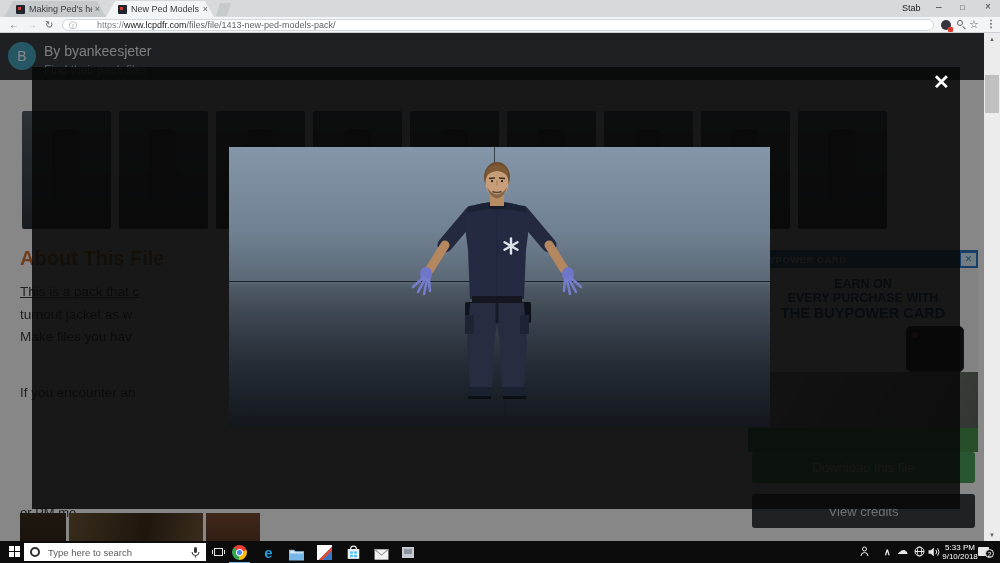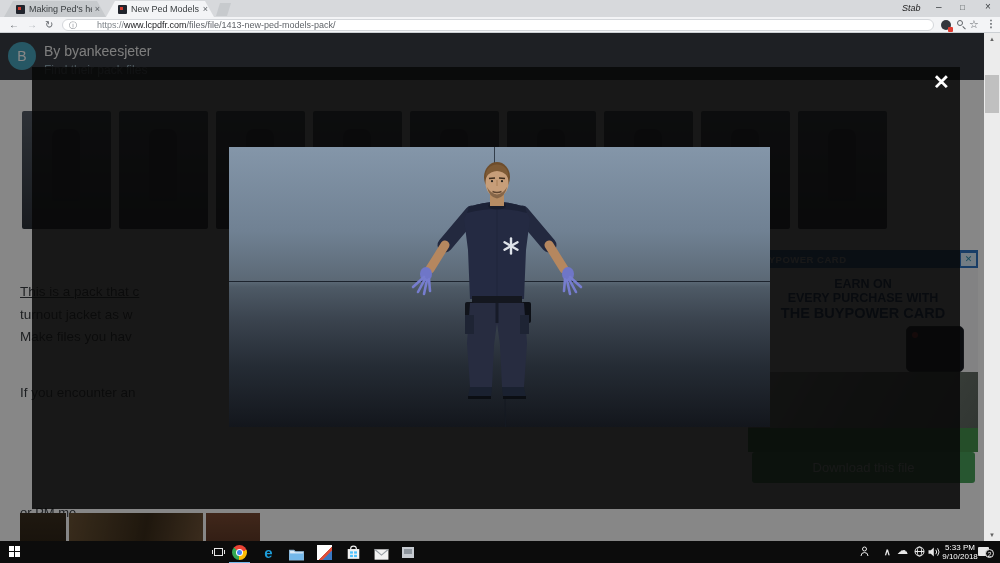--- a/index.html
+++ b/index.html
@@ -11,21 +11,21 @@
   .tab{position:absolute;top:1px;height:16px;display:flex;align-items:center;padding:0 6px 0 12px;
        clip-path:polygon(9px 0,calc(100% - 9px) 0,100% 100%,0 100%);}
   .tab.inactive{left:4px;width:102px;background:#c7cacd;}
   .tab.active{left:106px;width:108px;background:#f3f4f6;}
   .favicon{width:9px;height:9px;background:#20242c;border-radius:1px;position:relative;flex:0 0 auto;margin-right:4px;}
   .favicon i{position:absolute;left:2px;top:2px;width:3px;height:3px;background:#d03a2e;}
   .tab-title{font-size:9px;color:#3c4043;white-space:nowrap;overflow:hidden;flex:1 1 auto;}
   .tab-close{font-size:9px;color:#5f6368;margin-left:3px;flex:0 0 auto;}
   .newtab-btn{position:absolute;left:216px;top:3px;width:15px;height:13px;background:#c7cacd;
        clip-path:polygon(4px 0,100% 0,calc(100% - 4px) 100%,0 100%);}
-  .profile-name{position:absolute;left:902px;top:3px;font-size:9px;color:#222;font-style:italic;}
+  .profile-name{position:absolute;left:902px;top:3px;font-size:9px;color:#222;}
   .winbtn{position:absolute;top:1px;font-size:10px;color:#3c4043;}
   .winbtn.min{left:936px;}  .winbtn.max{left:960px;font-size:8px;top:3px;}  .winbtn.cls{left:985px;}
 
   .toolbar{position:absolute;left:0;top:17px;width:1000px;height:16px;background:#f3f4f6;border-bottom:1px solid #ccd0d4;}
   .navbtn{position:absolute;top:2px;font-size:10px;color:#5f6368;line-height:12px;}
   .navbtn.back{left:9px;} .navbtn.fwd{left:27px;color:#b4b8bd;} .navbtn.reload{left:45px;}
   .urlbar{position:absolute;left:62px;top:2px;width:872px;height:12px;background:#fff;border:1px solid #d4d7db;border-radius:6px;
           display:flex;align-items:center;padding:0 6px;font-size:9px;white-space:nowrap;overflow:hidden;}
   .info-icon{color:#80868b;font-size:8px;margin-right:4px;}
   .url-scheme{color:#80868b;margin-left:16px;} .url-host{color:#202124;} .url-path{color:#5f6368;}
@@ -175,20 +175,21 @@
       <div class="shot"></div>
       <div class="shot"></div>
       <div class="shot"></div>
       <div class="shot"></div>
       <div class="shot"></div>
       <div class="shot"></div>
       <div class="shot"></div>
       <div class="shot"></div>
       <div class="shot"></div>
     </div>
+    <h2 class="about-h">About This File</h2>
     <p class="about-line l1">This is a pack that c</p>
     <p class="about-line l2">turnout jacket as w</p>
     <p class="about-line l3">Make files you hav</p>
     <p class="about-line l4">If you encounter an</p>
     <p class="pm">or PM me.</p>
     <div class="thumbrow">
       <div class="bt b1"></div>
       <div class="bt b2"></div>
       <div class="bt b3"></div>
     </div>
@@ -200,20 +201,21 @@
       <div class="ad-line a1">EARN ON</div>
       <div class="ad-line a2">EVERY PURCHASE WITH</div>
       <div class="ad-line a3">THE BUYPOWER CARD</div>
       <div class="ad-card">
           <i></i>
         </div>
       <div class="ad-photo"></div>
       <div class="ad-green"></div>
     </div>
     <div class="btn dl">Download this file</div>
+    <div class="btn vc">View credits</div>
   </div>
 
   <div class="dim"></div>
   <div class="modal"></div>
   <span class="modal-close">✕</span>
 
   <div class="lightbox">
     <svg width="541" height="280" viewBox="0 0 541 280">
       <defs>
         <linearGradient id="bg" x1="0" y1="0" x2="0" y2="1">
@@ -295,20 +297,29 @@
     <span class="sb-down">▼</span>
   </div>
 
   <div class="taskbar">
     <div class="start">
         <i></i>
         <i></i>
         <i></i>
         <i></i>
       </div>
+    <div class="search">
+      <span class="cortana"></span>
+      <span class="search-text">Type here to search</span>
+      <svg class="mic" width="9" height="11" viewBox="0 0 9 11">
+        <rect x="3" y="0" width="3" height="6" rx="1.5" fill="#3a3a3a"></rect>
+        <path d="M1 5 a3.5 3.5 0 0 0 7 0" fill="none" stroke="#3a3a3a"></path>
+        <line x1="4.5" y1="8.5" x2="4.5" y2="10.5" stroke="#3a3a3a"></line>
+      </svg>
+    </div>
     <svg class="taskview" width="13" height="12" viewBox="0 0 13 12">
       <rect x="2.5" y="2.5" width="8" height="7" fill="none" stroke="#e8e8e8"></rect>
       <path d="M0.5 4 L0.5 8 M12.5 4 L12.5 8" stroke="#e8e8e8"></path>
     </svg>
     <span class="app chrome">
         <i class="c-in"></i>
         <i class="c-dot"></i>
       </span>
     <span class="underline"></span>
     <span class="app edge">e</span>

